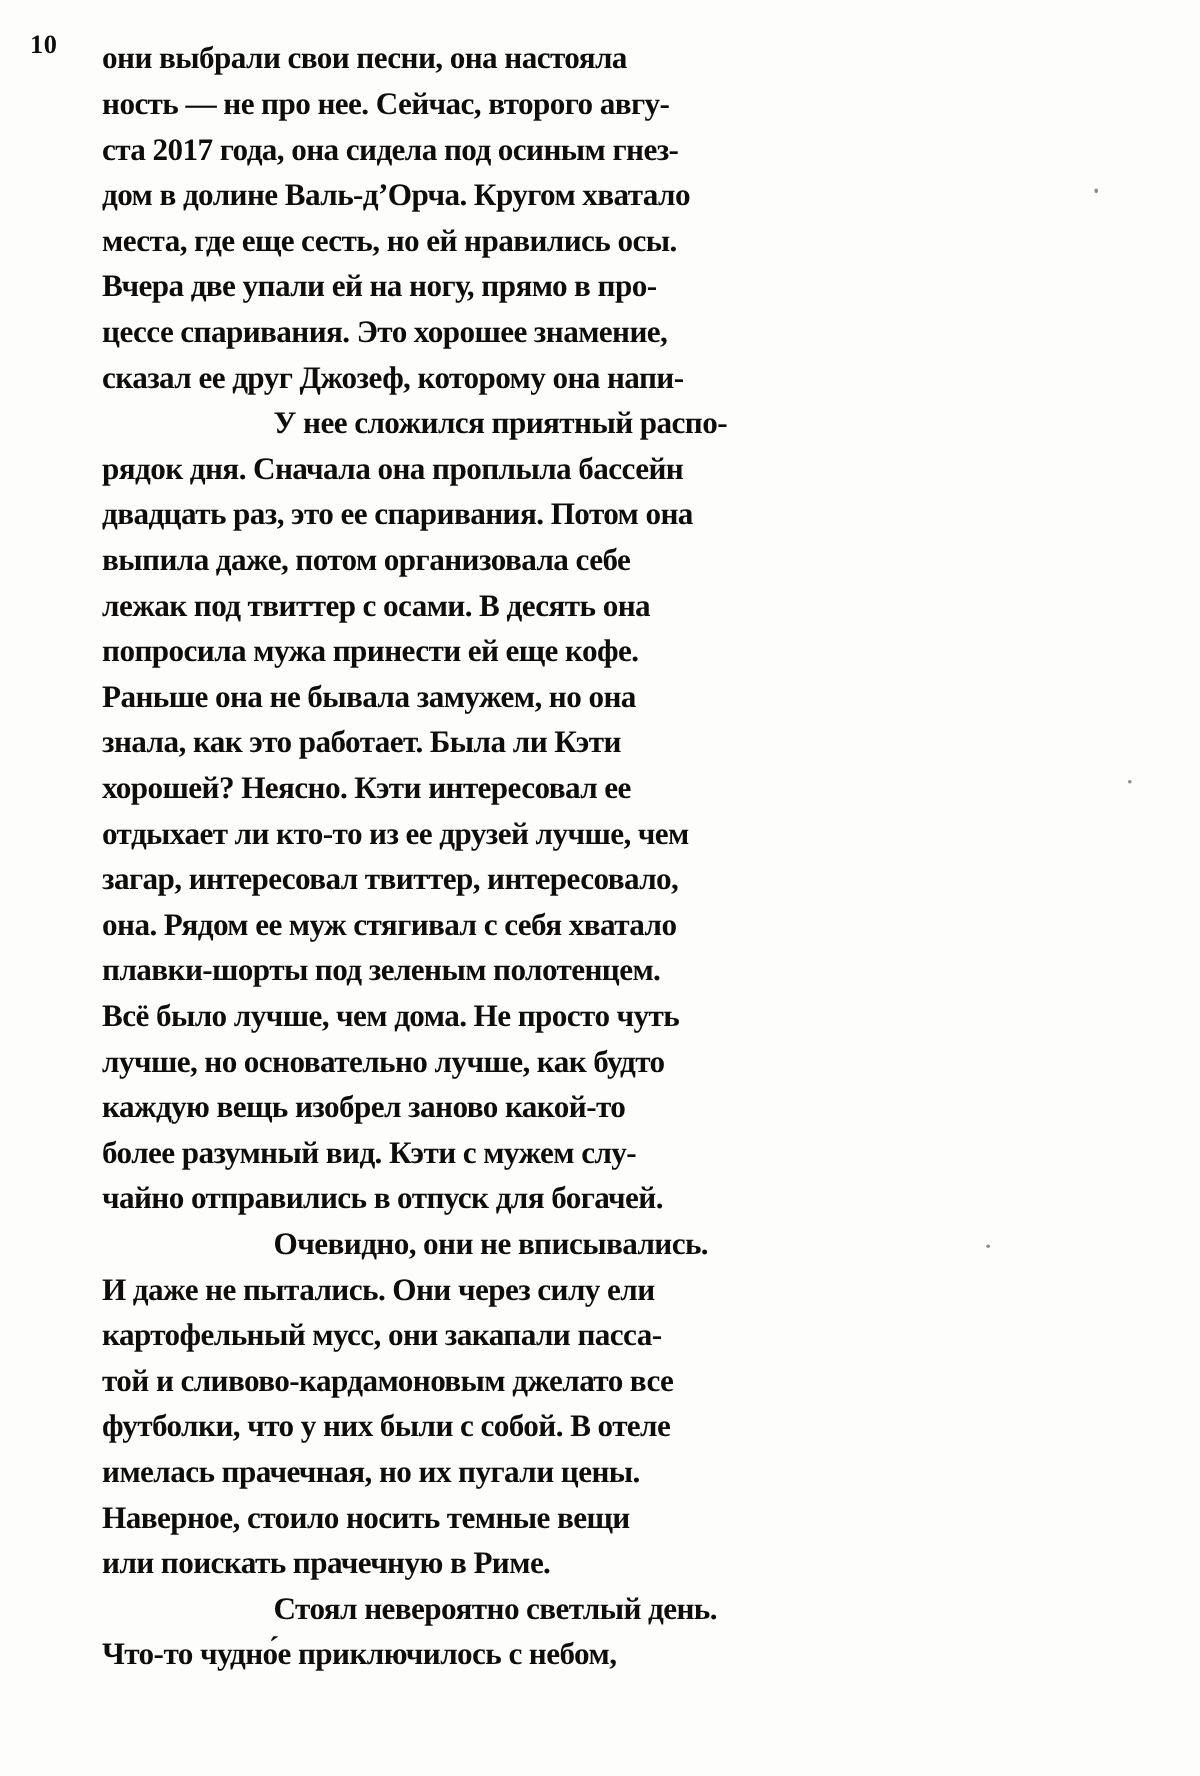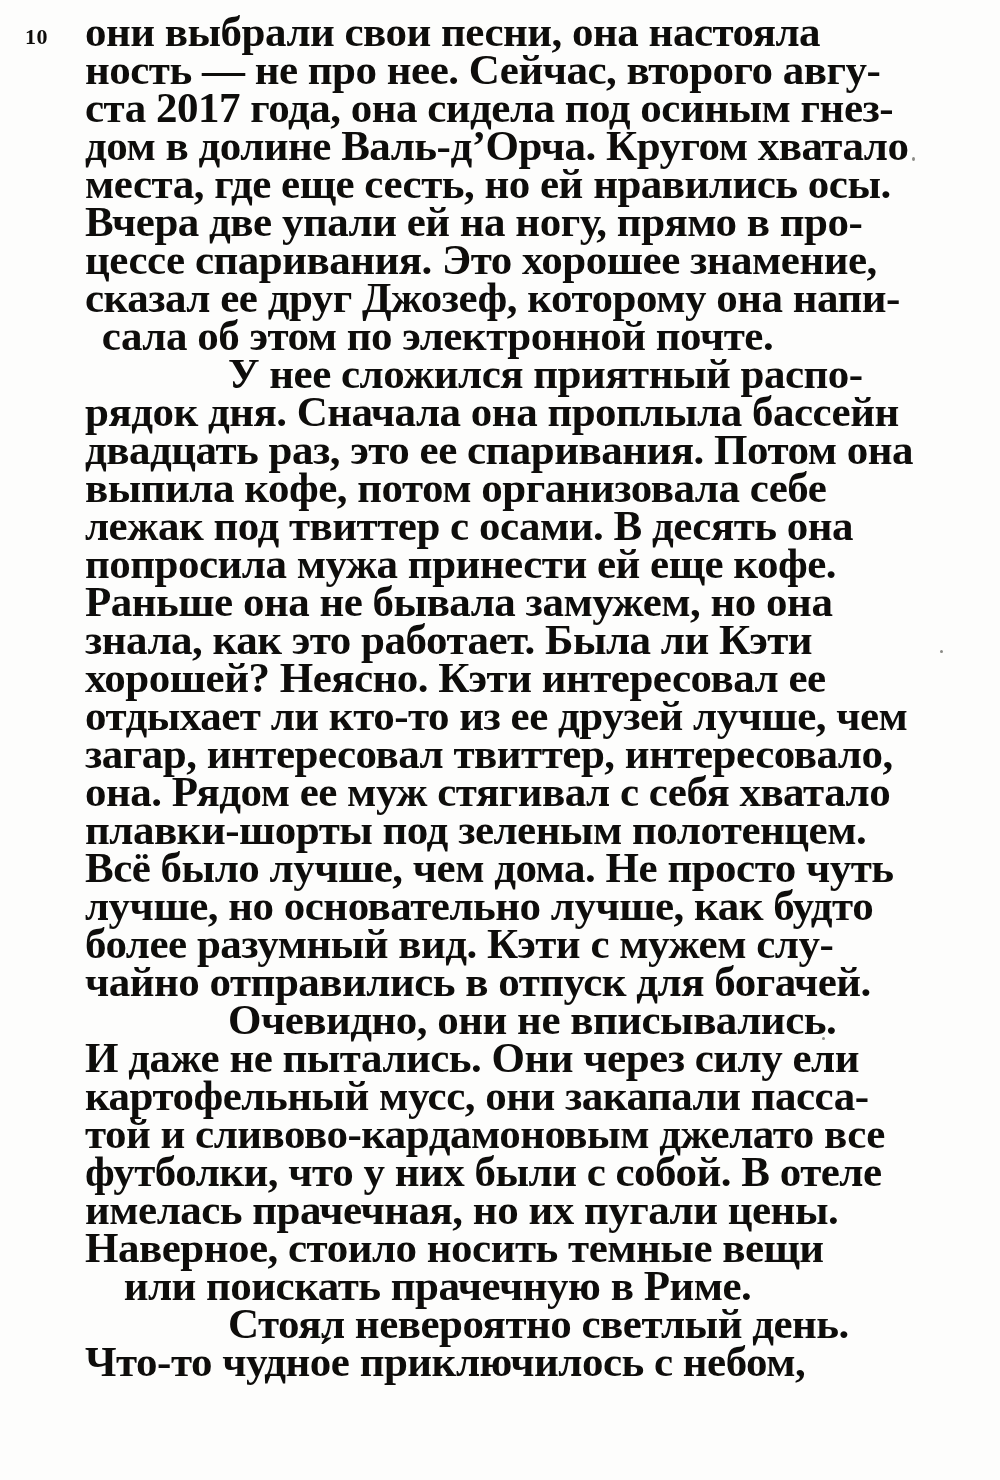--- a/index.html
+++ b/index.html
@@ -26,27 +26,27 @@
     left: 25px;
     top: 24px;
     font-size: 22px;
     font-weight: 700;
     letter-spacing: 0.5px;
     color: var(--ink);
   }
   .text-block {
     position: absolute;
     left: 85px;
-    top: 13px;
+    top: 30px;
     width: 705px;
-    font-size: 43px;
+    font-size: 26px;
     font-weight: 700;
     line-height: 38px;
     letter-spacing: -0.5px;
-    text-align: center;
+    text-align: left;
     color: var(--ink);
   }
   .text-line {
     white-space: nowrap;
   }
   .text-line.indent {
     padding-left: 143px;
   }
   .scan-speck {
     position: absolute;
@@ -65,36 +65,36 @@
 
   <div class="text-block" id="text-block">
       <div class="text-line">они выбрали свои песни, она настояла</div>
       <div class="text-line">ность — не про нее. Сейчас, второго авгу-</div>
       <div class="text-line">ста 2017 года, она сидела под осиным гнез-</div>
       <div class="text-line">дом в долине Валь-д’Орча. Кругом хватало</div>
       <div class="text-line">места, где еще сесть, но ей нравились осы.</div>
       <div class="text-line">Вчера две упали ей на ногу, прямо в про-</div>
       <div class="text-line">цессе спаривания. Это хорошее знамение,</div>
       <div class="text-line">сказал ее друг Джозеф, которому она напи-</div>
-      <div class="text-line">сала об этом по электронной почте.</div>
       <div class="text-line indent">У нее сложился приятный распо-</div>
       <div class="text-line">рядок дня. Сначала она проплыла бассейн</div>
       <div class="text-line">двадцать раз, это ее спаривания. Потом она</div>
-      <div class="text-line">выпила кофе, потом организовала себе</div>
+      <div class="text-line">выпила даже, потом организовала себе</div>
       <div class="text-line">лежак под твиттер с осами. В десять она</div>
       <div class="text-line">попросила мужа принести ей еще кофе.</div>
       <div class="text-line">Раньше она не бывала замужем, но она</div>
       <div class="text-line">знала, как это работает. Была ли Кэти</div>
       <div class="text-line">хорошей? Неясно. Кэти интересовал ее</div>
       <div class="text-line">отдыхает ли кто-то из ее друзей лучше, чем</div>
       <div class="text-line">загар, интересовал твиттер, интересовало,</div>
       <div class="text-line">она. Рядом ее муж стягивал с себя хватало</div>
       <div class="text-line">плавки-шорты под зеленым полотенцем.</div>
       <div class="text-line">Всё было лучше, чем дома. Не просто чуть</div>
       <div class="text-line">лучше, но основательно лучше, как будто</div>
+      <div class="text-line">каждую вещь изобрел заново какой-то</div>
       <div class="text-line">более разумный вид. Кэти с мужем слу-</div>
       <div class="text-line">чайно отправились в отпуск для богачей.</div>
       <div class="text-line indent">Очевидно, они не вписывались.</div>
       <div class="text-line">И даже не пытались. Они через силу ели</div>
       <div class="text-line">картофельный мусс, они закапали пасса-</div>
       <div class="text-line">той и сливово-кардамоновым джелато все</div>
       <div class="text-line">футболки, что у них были с собой. В отеле</div>
       <div class="text-line">имелась прачечная, но их пугали цены.</div>
       <div class="text-line">Наверное, стоило носить темные вещи</div>
       <div class="text-line">или поискать прачечную в Риме.</div>

